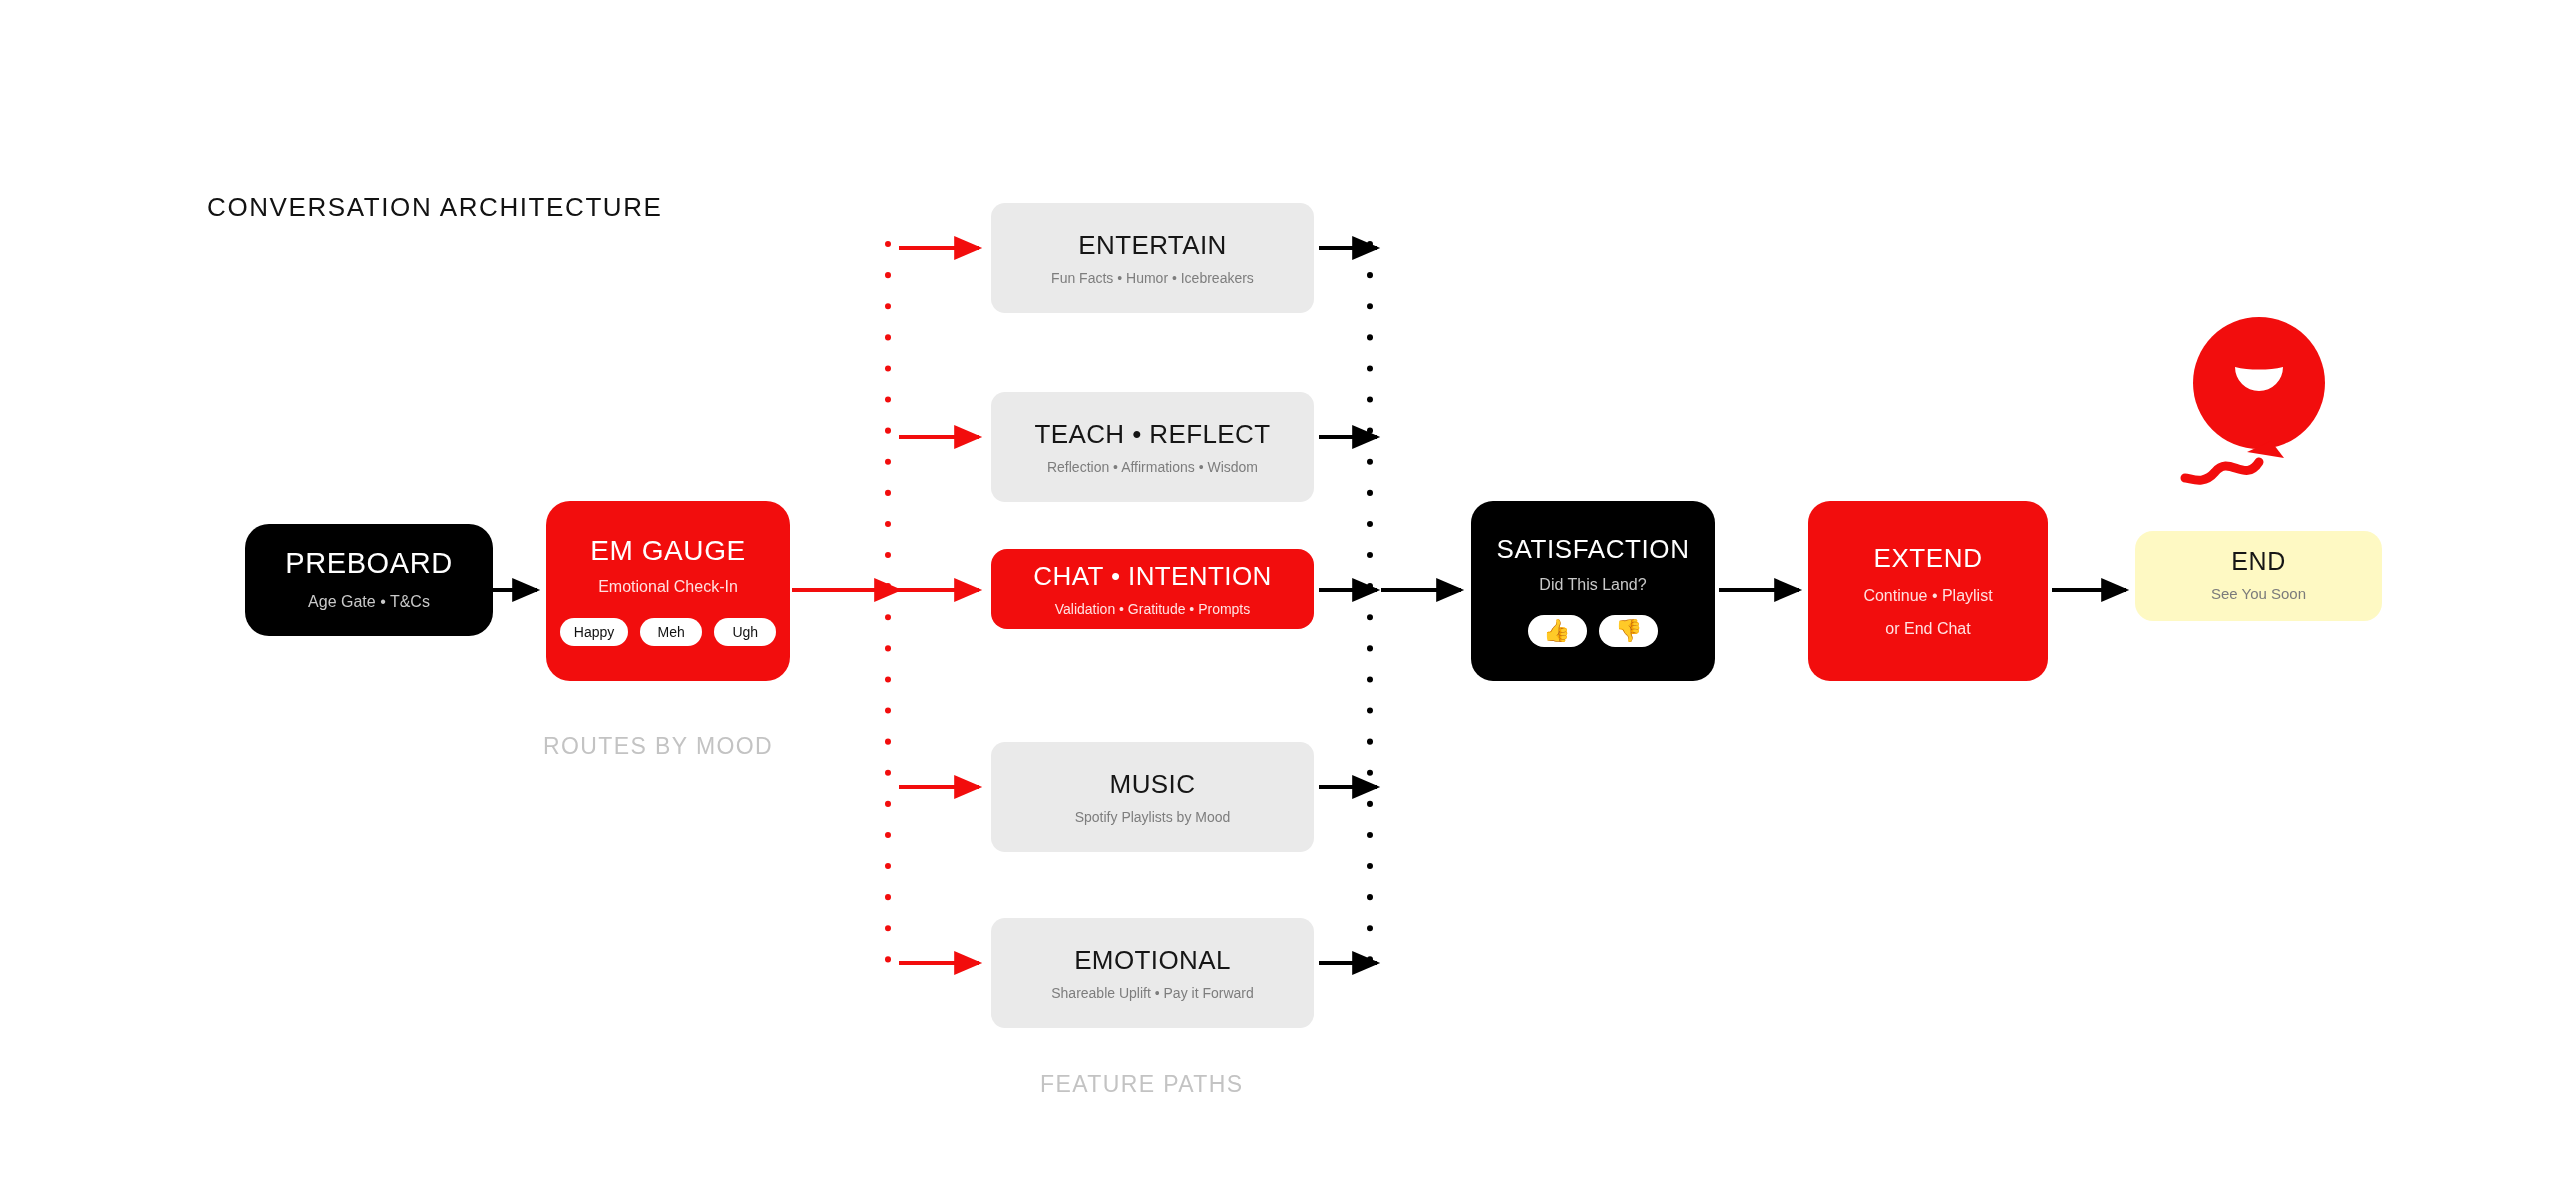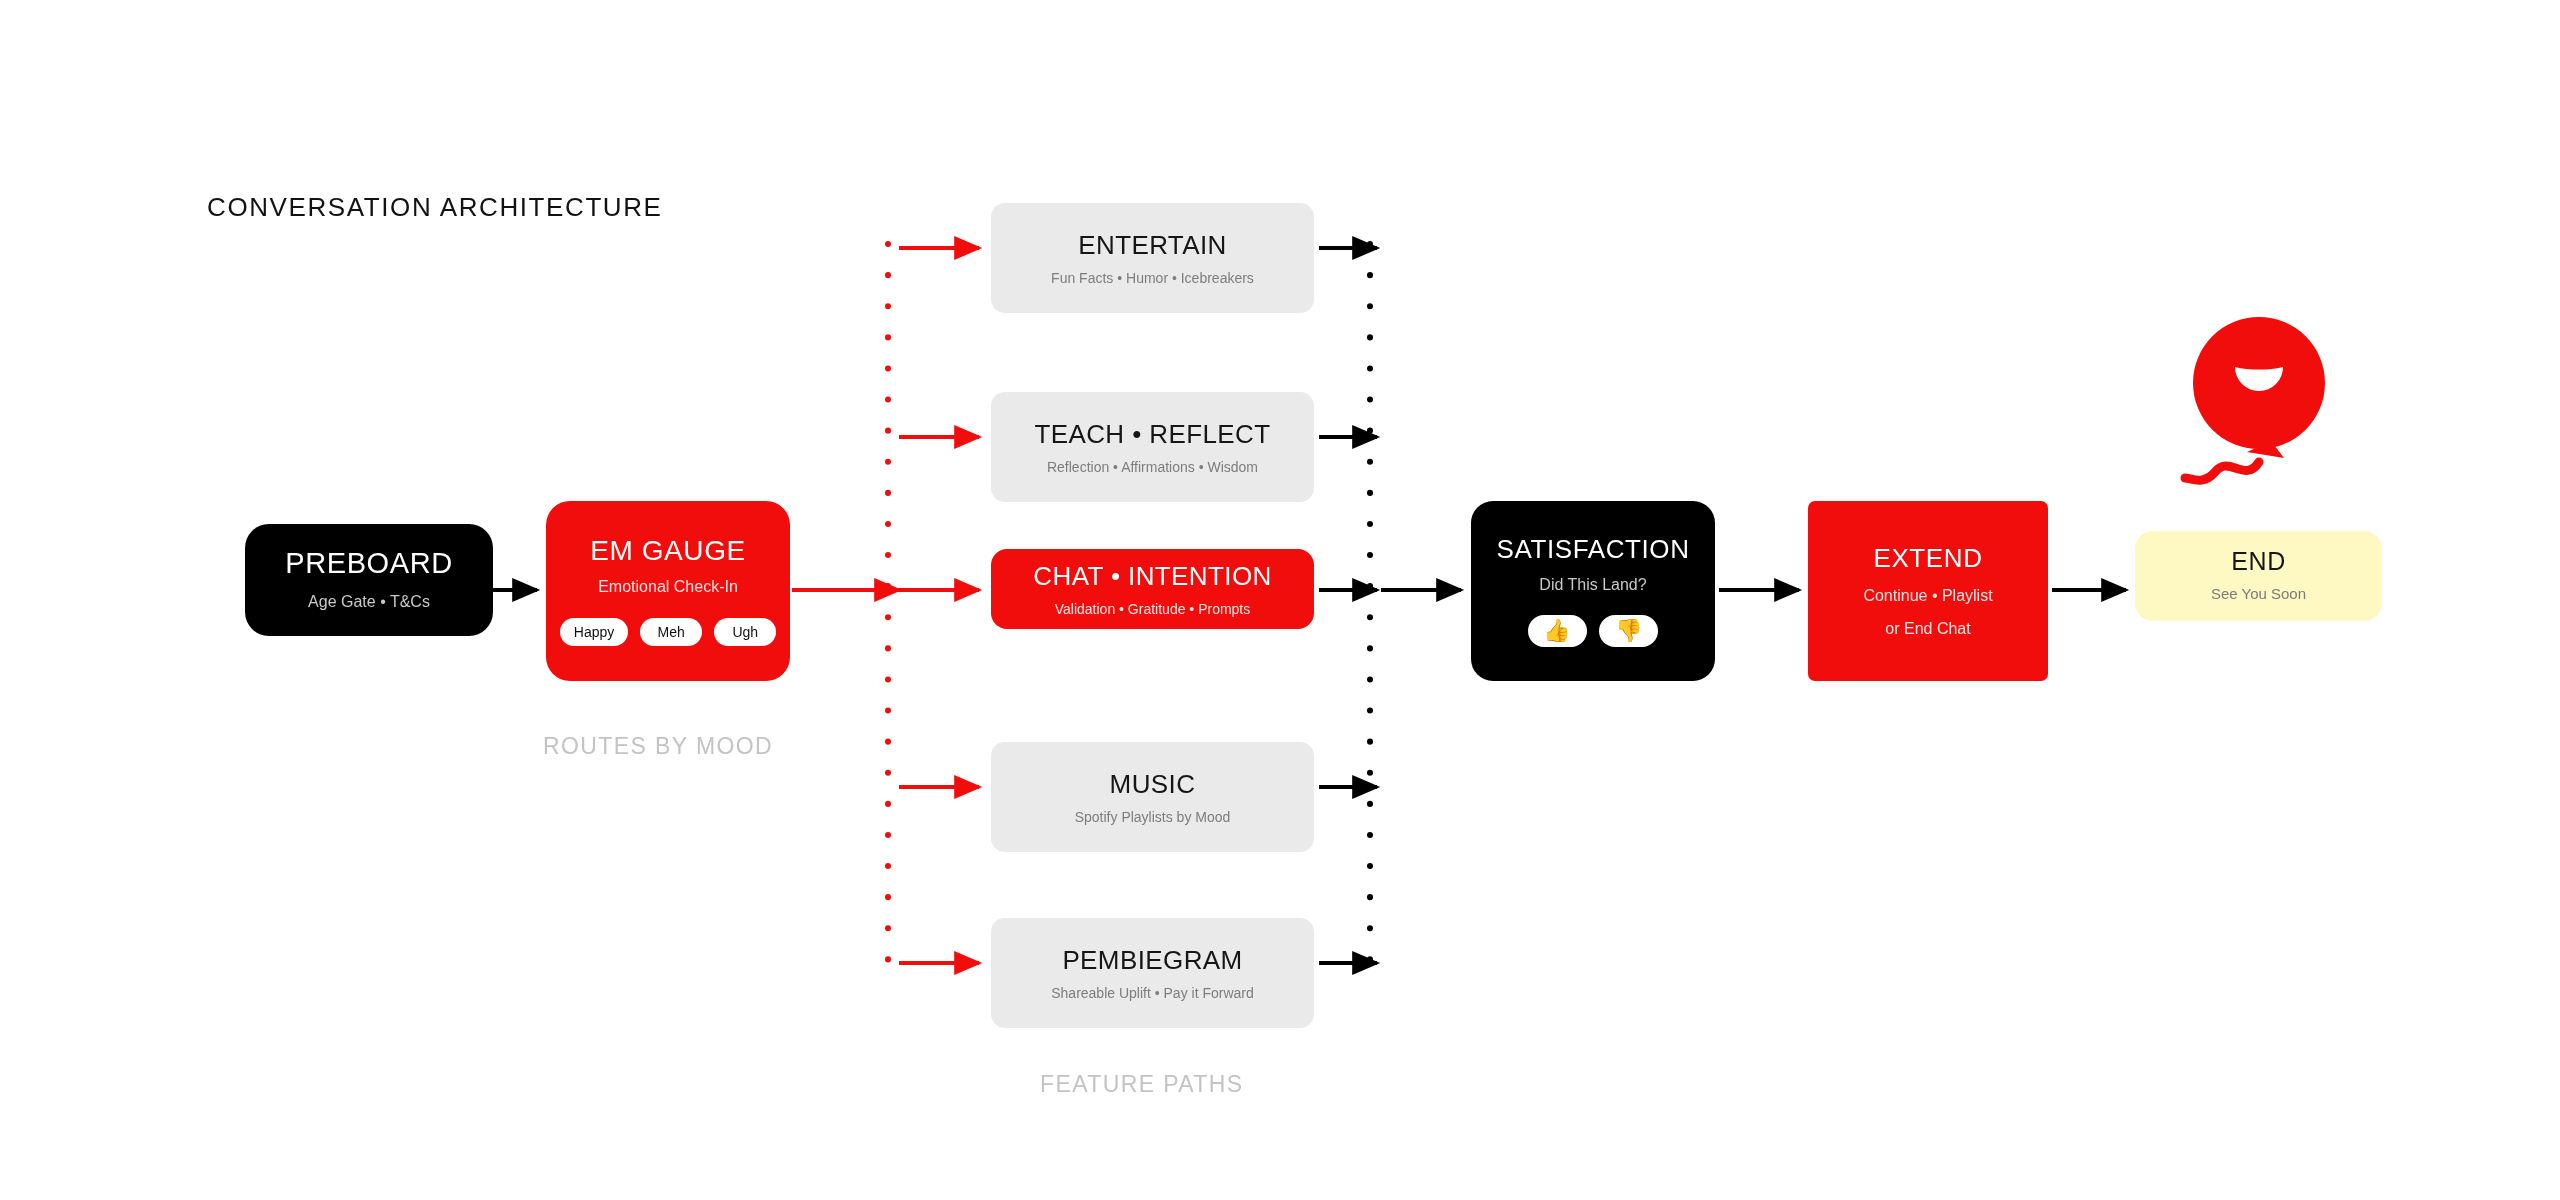--- a/index.html
+++ b/index.html
@@ -75,21 +75,21 @@
   #card-entertain{left:978px;top:203px;}
   #card-teach{left:978px;top:392px;}
   #card-chat{left:978px;top:549px;height:80px;border-radius:16px;}
   #card-music{left:978px;top:742px;}
   #card-pembiegram{left:978px;top:918px;}
 
   #node-satisfaction{left:1458px;top:501px;width:244px;height:180px;border-radius:22px;}
   #node-satisfaction .n-title{font-size:26px;}
   #node-satisfaction .n-sub{font-size:16px;margin-top:10px;}
 
-  #node-extend{left:1795px;top:501px;width:240px;height:180px;border-radius:7px;}
+  #node-extend{left:1795px;top:501px;width:240px;height:180px;border-radius:22px;}
   #node-extend .n-title{font-size:26px;}
   #node-extend .n-sub{font-size:16px;margin-top:12px;}
   #node-extend .n-sub2{font-size:16px;margin-top:13px;color:#ffe3e3;white-space:nowrap;}
 
   #node-end{left:2122px;top:531px;width:247px;height:90px;border-radius:18px;}
   #node-end .n-title{font-size:25px;}
   #node-end .n-sub{font-size:15px;margin-top:9px;}
 
   
   .section-caption{
@@ -190,21 +190,21 @@
     <div class="c-title">CHAT • INTENTION</div>
     <div class="c-sub">Validation • Gratitude • Prompts</div>
   </div>
 
   <div class="card grey" id="card-music">
     <div class="c-title">MUSIC</div>
     <div class="c-sub">Spotify Playlists by Mood</div>
   </div>
 
   <div class="card grey" id="card-pembiegram">
-    <div class="c-title">PEMBIEGRAM</div>
+    <div class="c-title">EMOTIONAL</div>
     <div class="c-sub">Shareable Uplift • Pay it Forward</div>
   </div>
 
   <div class="node black" id="node-satisfaction">
     <div class="n-title">SATISFACTION</div>
     <div class="n-sub">Did This Land?</div>
     <div class="pill-row">
       <div class="pill-emoji">👍</div>
       <div class="pill-emoji">👎</div>
     </div>

